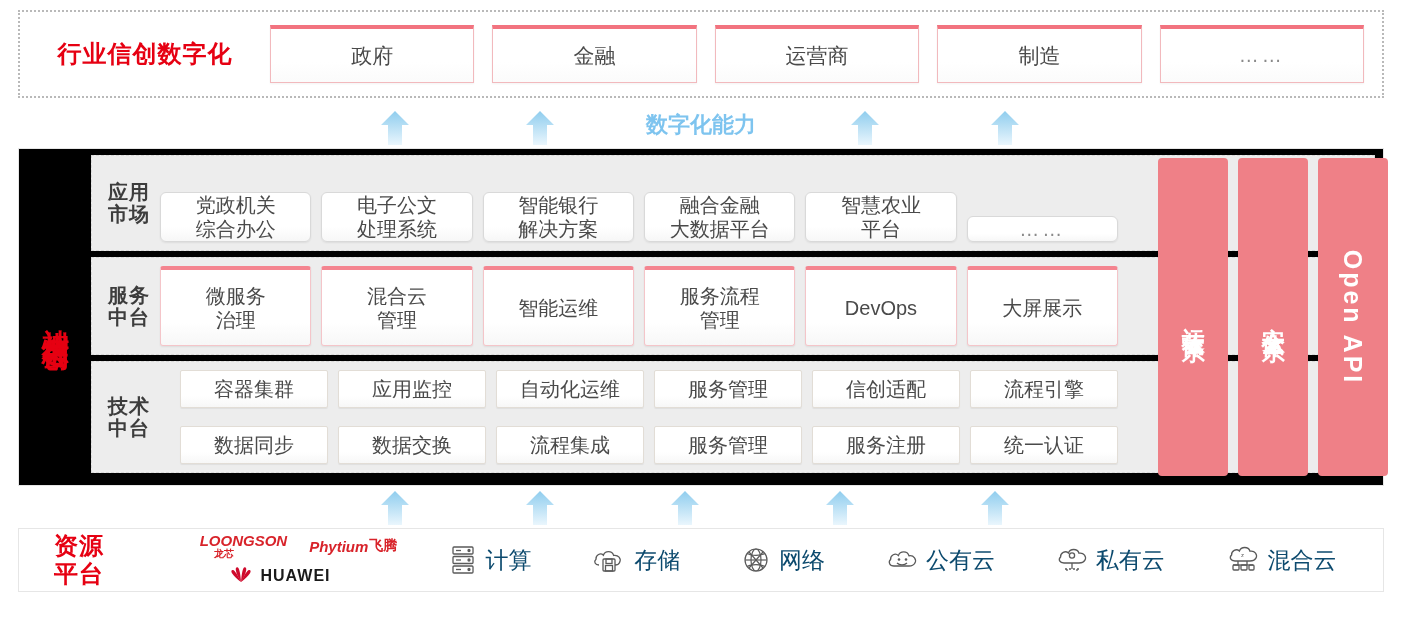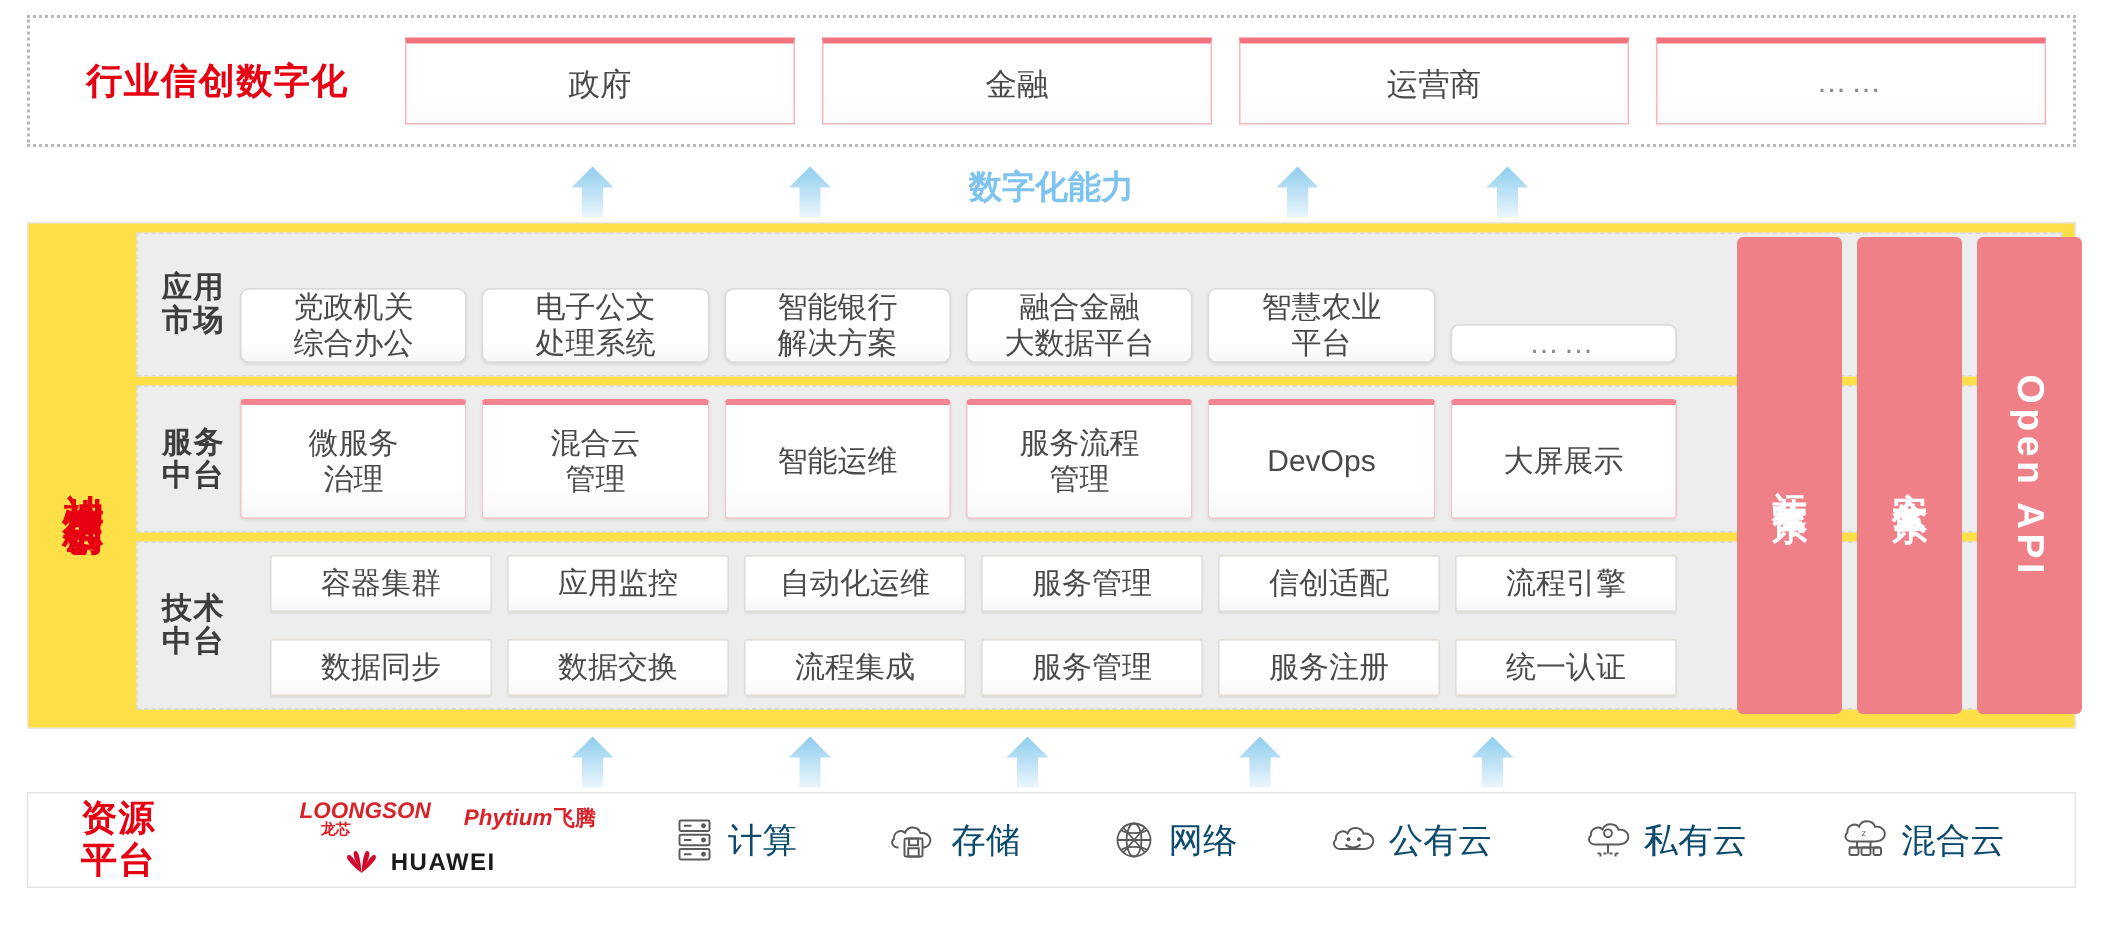--- a/index.html
+++ b/index.html
@@ -54,21 +54,21 @@
     text-align:center;
   }
   .up-arrow{
     position:absolute;bottom:0;width:44px;height:36px;
   }
   .up-arrow svg{display:block;width:44px;height:36px;}
 
   
   .cloud-block{
     position:absolute;left:18px;top:148px;width:1366px;height:338px;
-    border:1px solid #e6e6e6;box-sizing:border-box;background:#fde047;
+    border:1px solid #e6e6e6;box-sizing:border-box;background:#000000;
     display:flex;
   }
   .cloud-title{
     width:72px;flex:0 0 72px;
     display:flex;align-items:center;justify-content:center;
     color:#e60012;font-size:27px;font-weight:bold;
     line-height:1.07;
     writing-mode:vertical-rl;
     letter-spacing:3px;
     padding:6px 0;
@@ -185,20 +185,21 @@
 <body>
 
 <div class="page">
 
   <div class="industry-band">
     <div class="industry-title">行业信创数字化</div>
     <div class="industry-cards">
       <div class="ind-card">政府</div>
       <div class="ind-card">金融</div>
       <div class="ind-card">运营商</div>
+      <div class="ind-card">制造</div>
       <div class="ind-card dots">……</div>
     </div>
   </div>
 
   <div class="arrow-strip-top">
     <div class="up-arrow" style="left:355px;">
       <svg viewBox="0 0 44 36">
           <defs>
             <linearGradient id="ag1" x1="0" y1="0" x2="0" y2="1">
               <stop offset="0%" stop-color="#8fcdee"></stop>

